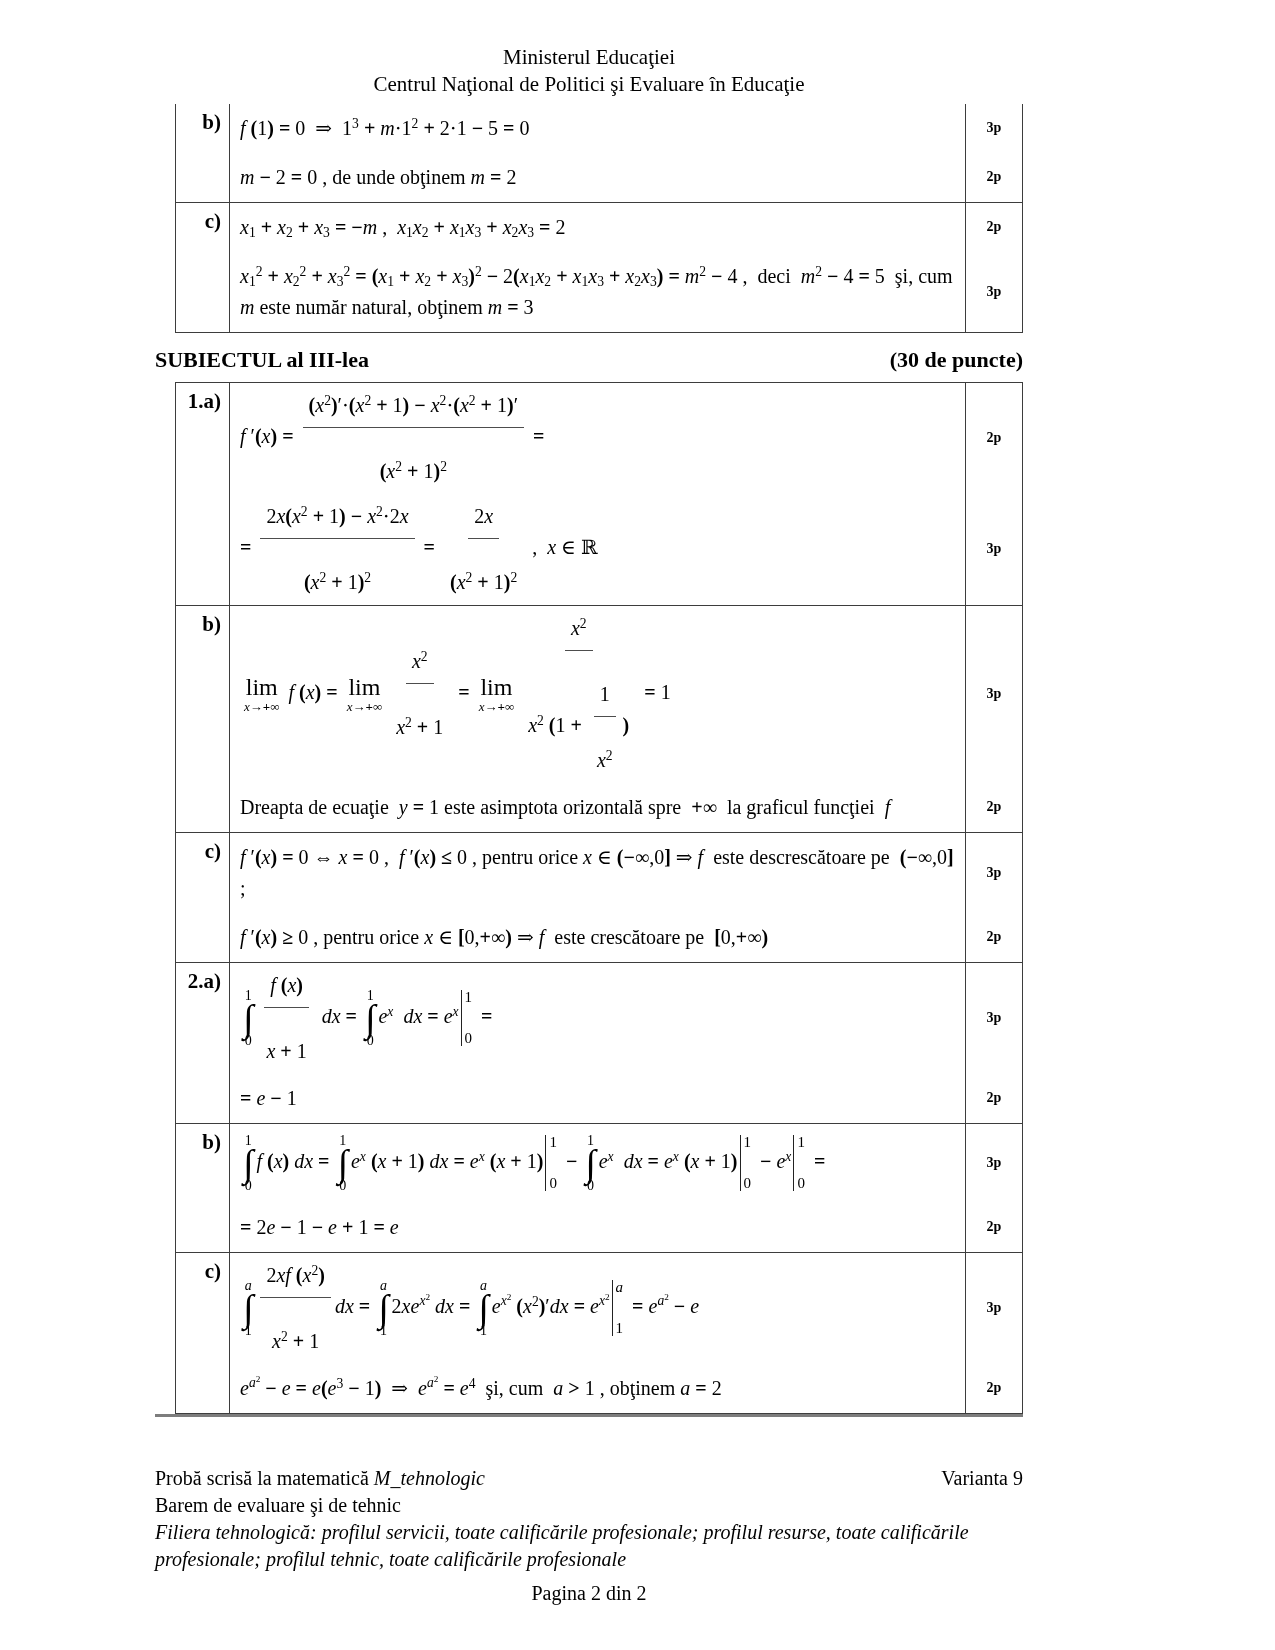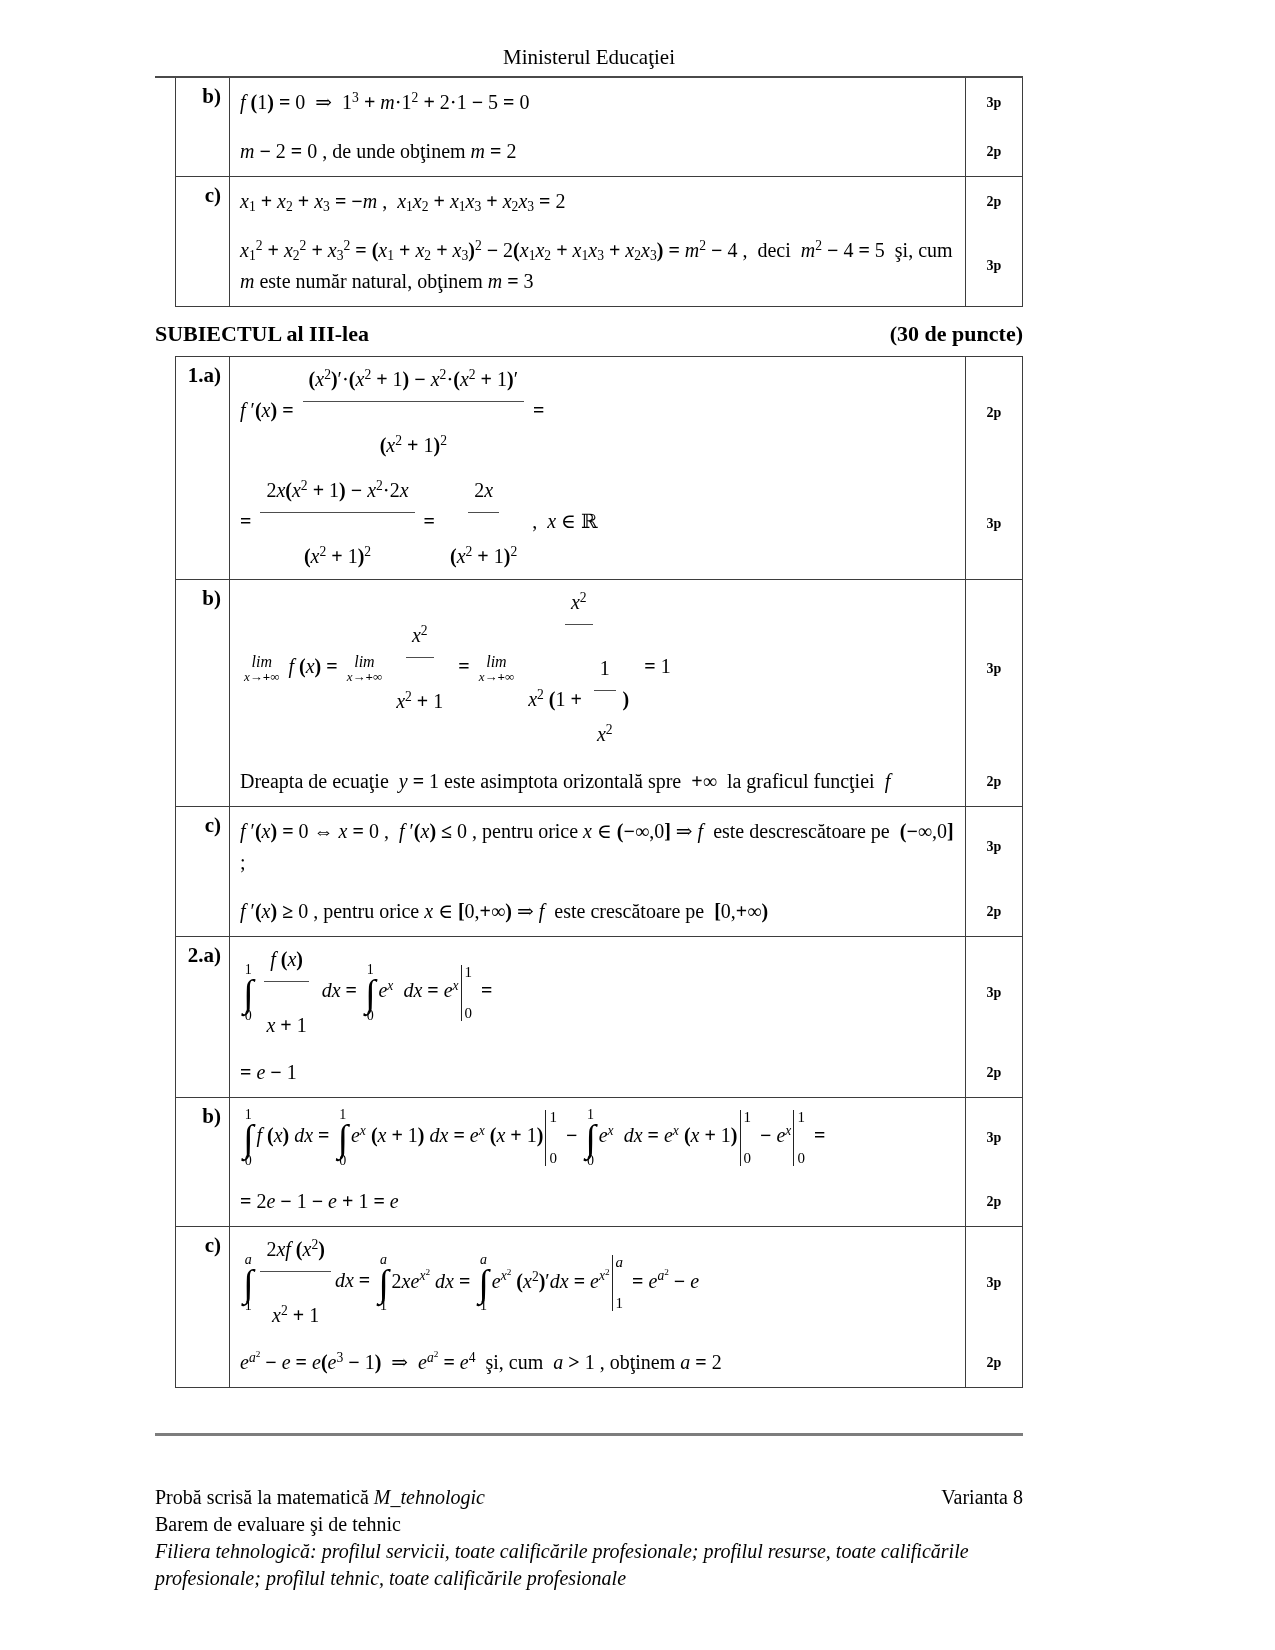--- a/index.html
+++ b/index.html
@@ -25,37 +25,38 @@
   sup{font-size:0.68em;line-height:0;vertical-align:0.55em;}
   sub{font-size:0.68em;line-height:0;vertical-align:-0.25em;}
   .frac{display:inline-flex;flex-direction:column;align-items:center;vertical-align:middle;
         margin:0 4px;line-height:1.35;text-align:center;}
   .num{border-bottom:1.4px solid #4d4d4d;padding:0 6px 8px 6px;}
   .den{padding:1px 6px 0 6px;margin-top:29px;}
   .intg{display:inline-flex;flex-direction:column;align-items:center;vertical-align:middle;margin:0 3px;line-height:1;}
   .isym{font-size:38px;line-height:0.8;}
   .ib{font-size:14px;line-height:1.1;}
   .limw{display:inline-flex;flex-direction:column;align-items:center;vertical-align:middle;margin:0 4px;line-height:1.05;}
-  .limt{font-size:16px;font-style:italic;}
+  .limt{font-size:24px;}
   .lims{font-size:13px;}
   .evbar{display:inline-flex;flex-direction:column;justify-content:space-between;vertical-align:middle;
          border-left:1.4px solid #222;height:56px;padding-left:3px;margin:0 4px 0 2px;font-size:15px;line-height:1;}
   .footer{margin-top:auto;font-size:20px;line-height:1.35;}
   .frule{height:3px;background:#7d7d7d;margin-bottom:4px;}
   .f1{display:flex;justify-content:space-between;margin-top:48px;}
   .fital{font-style:italic;}
   .fpage{text-align:center;margin-top:7px;}
 </style>
 </head>
 <body>
 
 <div class="page">
 
   <div class="hdr">
     <div>Ministerul Educaţiei</div>
+    <div>Centrul Naţional de Politici şi Evaluare în Educaţie</div>
   </div>
 
   <div class="toprule"></div>
 
   <div class="btable noTop" id="t1">
       <div class="trow">
         <div class="tlabel">b)</div>
         <div class="tmain">
           <div class="tsub">
             <div class="tcontent"><span class="mm"><i>f</i> <b>(</b>1<b>)</b> <b>=</b> 0  ⇒  1<sup>3</sup> <b>+</b> <i>m</i>⋅1<sup>2</sup> <b>+</b> 2⋅1 <b>−</b> 5 <b>=</b> 0</span></div>
@@ -245,19 +246,20 @@
             <div class="tpoints">2p</div>
           </div>
         </div>
       </div>
     </div>
 
   <div class="footer">
     <div class="frule"></div>
     <div class="f1">
       <span><span>Probă scrisă la matematică </span><span class="fital">M_tehnologic</span></span>
-      <span>Varianta 8</span>
+      <span>Varianta 9</span>
     </div>
     <div>Barem de evaluare şi de tehnic</div>
     <div class="fital">Filiera tehnologică: profilul servicii, toate calificările profesionale; profilul resurse, toate calificările profesionale; profilul tehnic, toate calificările profesionale</div>
+    <div class="fpage">Pagina 2 din 2</div>
   </div>
 
 </div>
 
 </body></html>

